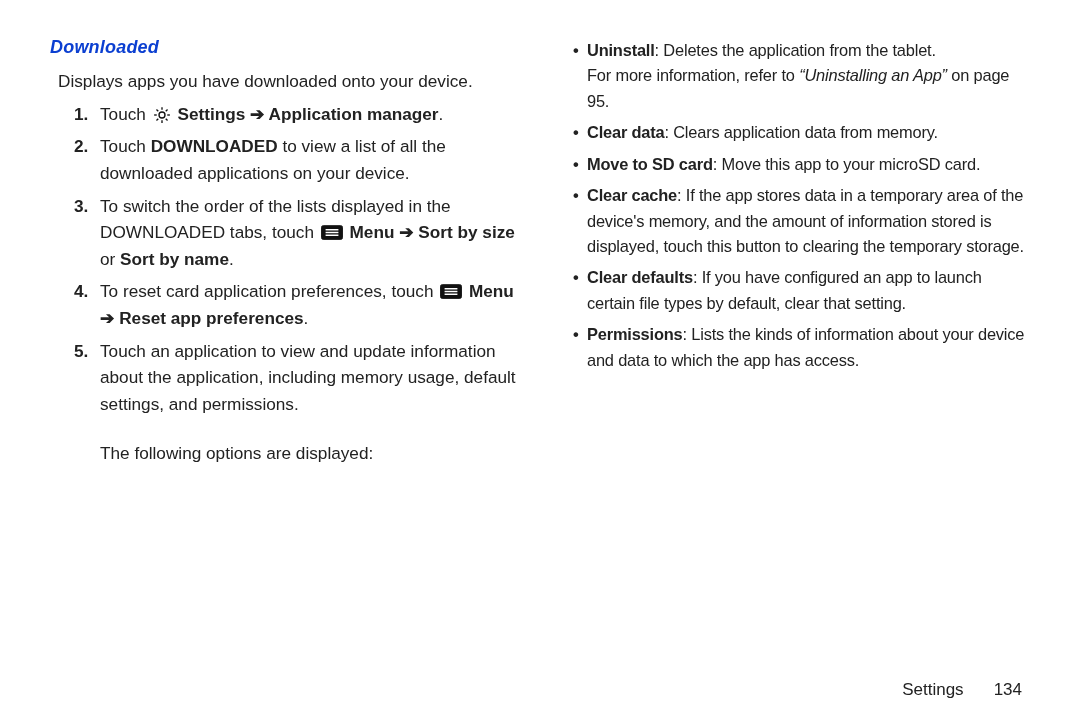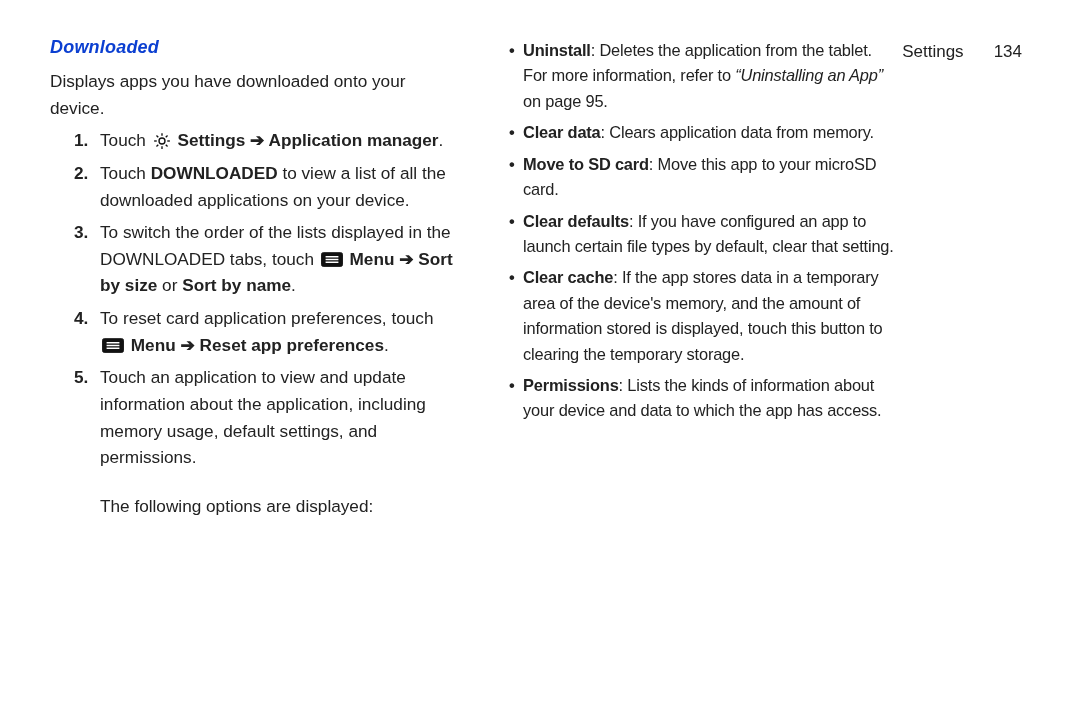--- a/index.html
+++ b/index.html
@@ -10,20 +10,21 @@
     font-family: Arial, Helvetica, sans-serif;
     color: #222;
     background: #fff;
   }
   .page {
     box-sizing: border-box;
     width: 1080px;
     height: 720px;
     padding: 34px 50px 20px 50px;
     display: flex;
+    flex-direction: column;
   }
   .columns {
     flex: 1;
     display: flex;
     gap: 38px;
   }
   .col {
     flex: 1;
     font-size: 17.2px;
     line-height: 1.55;
@@ -33,21 +34,21 @@
   }
   h3.section {
     color: #0b3fd1;
     font-weight: 800;
     font-style: italic;
     font-size: 18px;
     margin: 0 0 6px 0;
     letter-spacing: 0.2px;
   }
   .intro {
-    margin: 0 0 6px 0;
+    margin: 0 0 6px 8px;
   }
   ol.steps {
     list-style: none;
     margin: 0;
     padding: 0 0 0 24px;
   }
   ol.steps > li {
     position: relative;
     padding-left: 26px;
     margin-bottom: 6px;
@@ -197,24 +198,24 @@
             <span>For more information, refer to </span><span class="italic">“Uninstalling an App”</span><span> on page 95.</span>
           </div>
         </li>
         <li>
           <span class="bold">Clear data</span><span>: Clears application data from memory.</span>
         </li>
         <li>
           <span class="bold">Move to SD card</span><span>: Move this app to your microSD card.</span>
         </li>
         <li>
+          <span class="bold">Clear cache</span><span>: If the app stores data in a temporary area of the device's memory, and the amount of information stored is displayed, touch this button to clearing the temporary storage.</span>
+        </li>
+        <li>
           <span class="bold">Clear defaults</span><span>: If you have configured an app to launch certain file types by default, clear that setting.</span>
-        </li>
-        <li>
-          <span class="bold">Clear cache</span><span>: If the app stores data in a temporary area of the device's memory, and the amount of information stored is displayed, touch this button to clearing the temporary storage.</span>
         </li>
         <li>
           <span class="bold">Permissions</span><span>: Lists the kinds of information about your device and data to which the app has access.</span>
         </li>
       </ul>
     </div>
 
   </div>
 
   <div class="footer">

